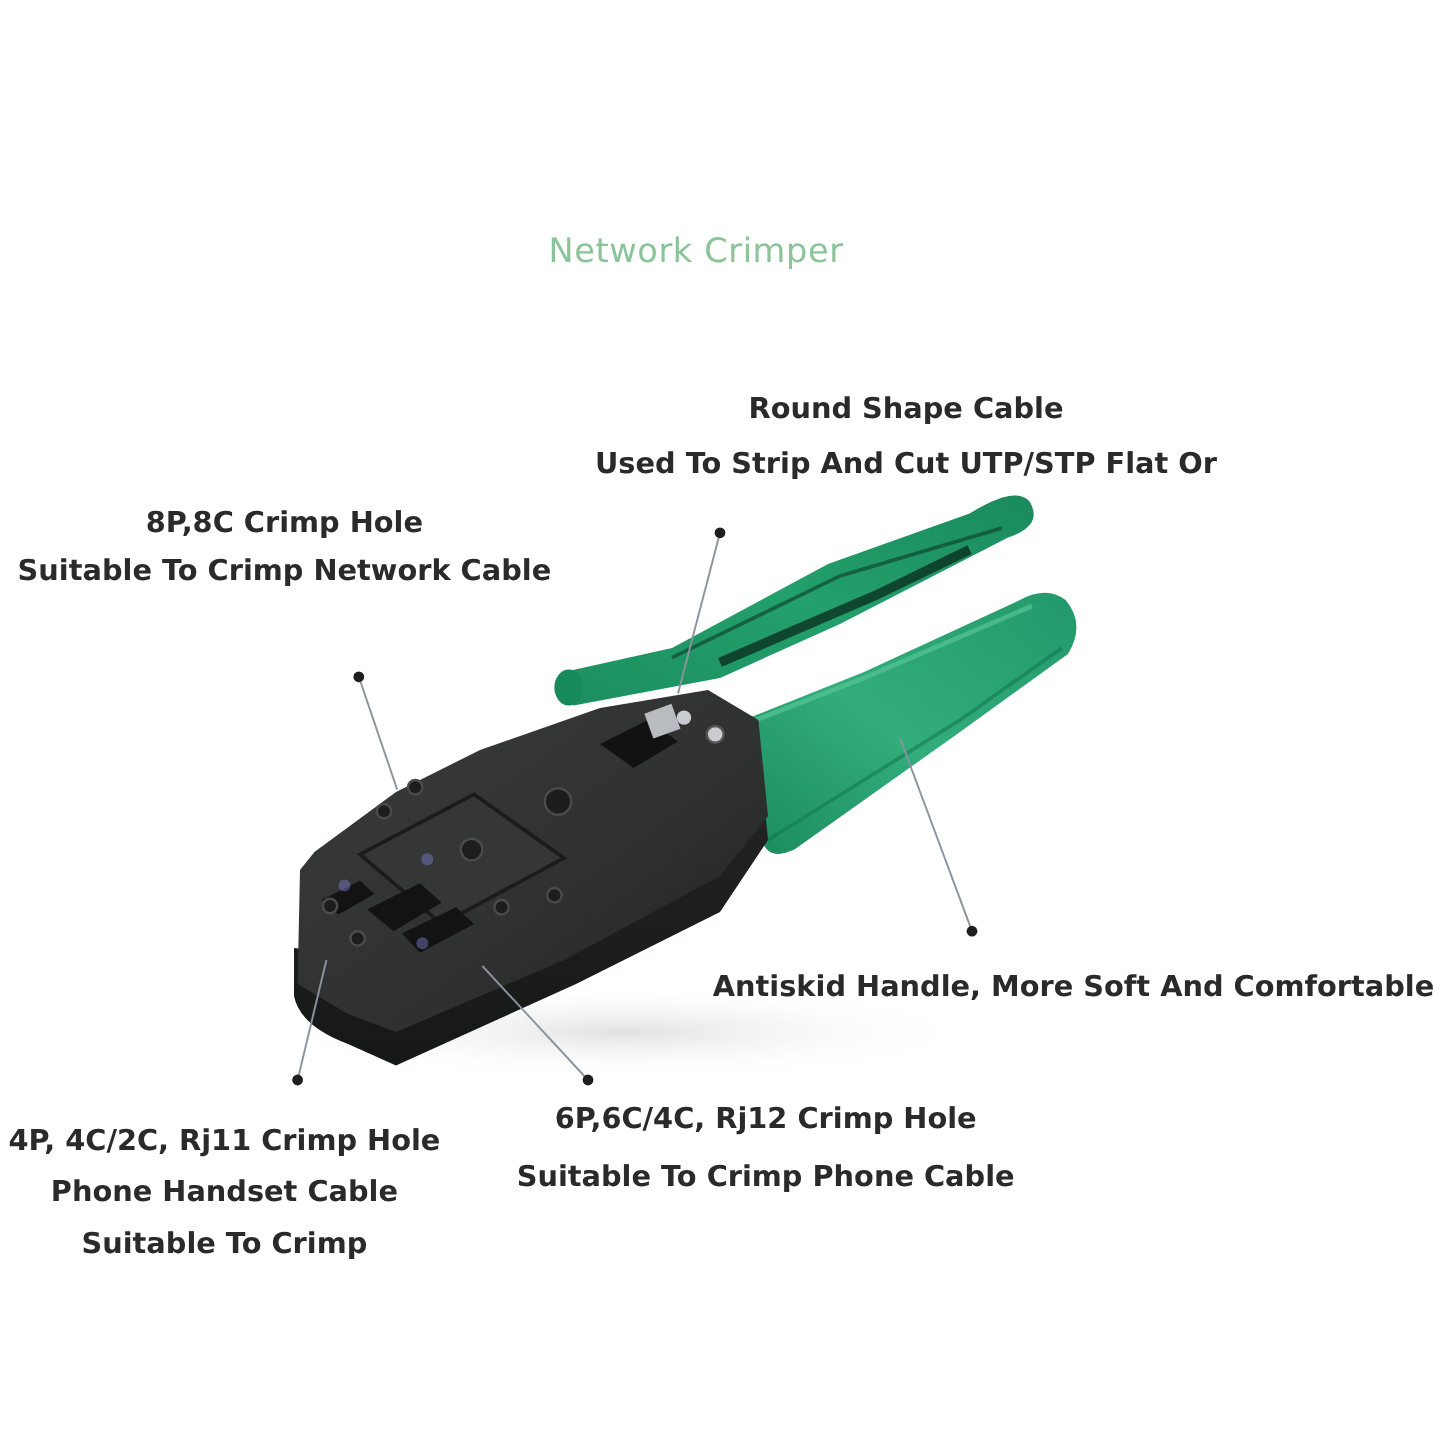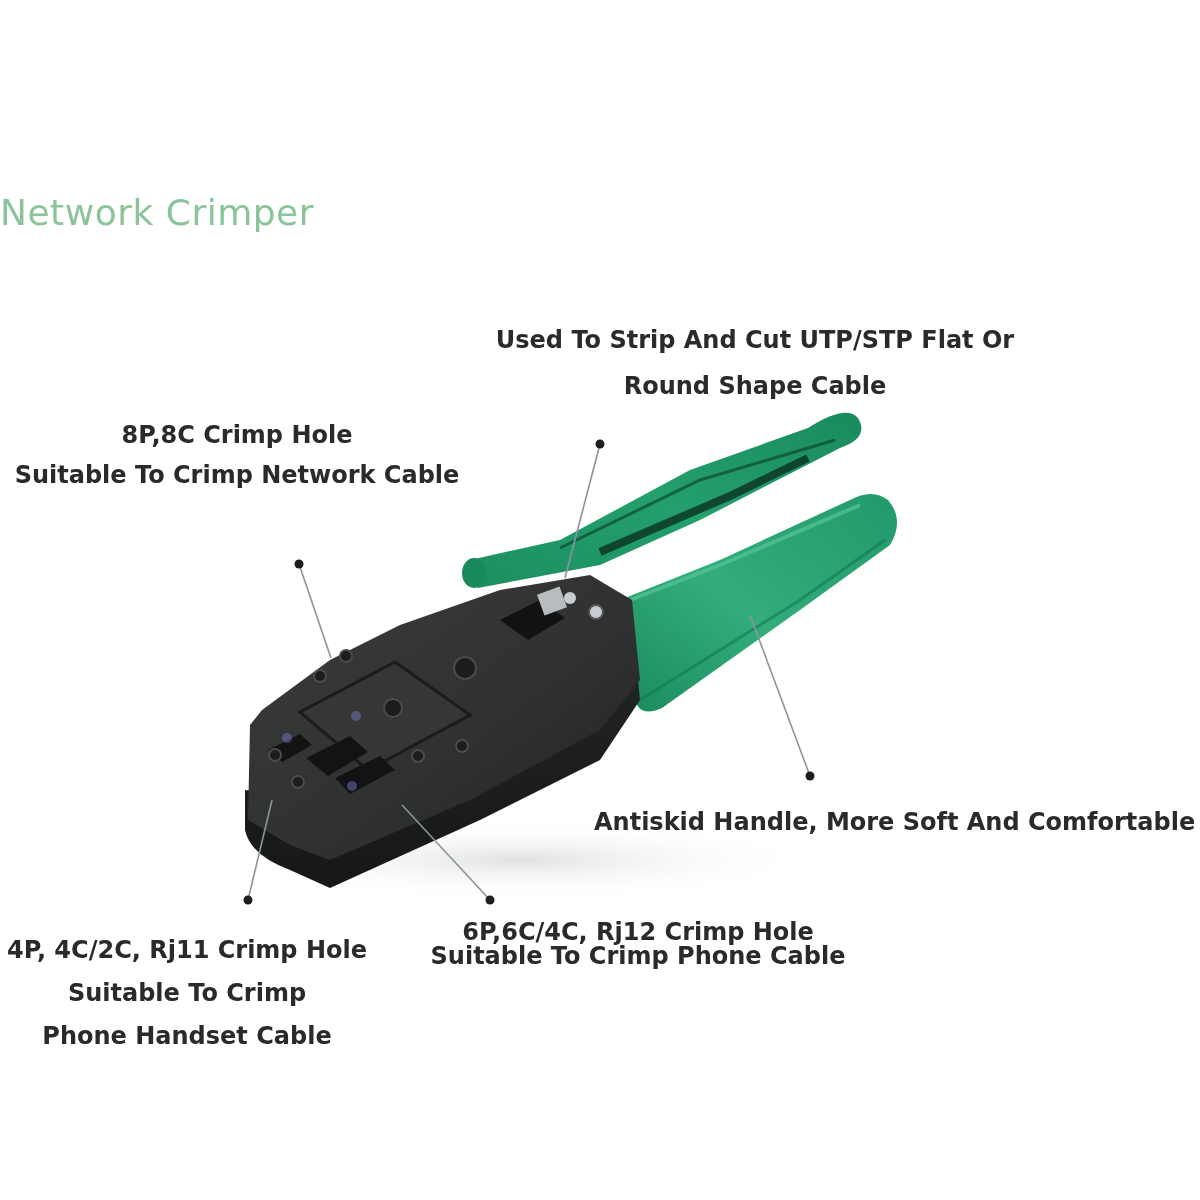--- a/index.html
+++ b/index.html
@@ -17,22 +17,23 @@
     .stage {
       position: absolute;
       left: 0; top: 0;
       width: 1200px; height: 1200px;
       background: #ffffff;
     }
     .title {
       position: absolute;
       left: 0; width: 1160px;
       top: 192px;
+      text-align: center;
       font-family: "DejaVu Sans", sans-serif;
-      font-size: 36px;
+      font-size: 28px;
       letter-spacing: 0.5px;
       color: #8cc49a;
     }
     .label {
       position: absolute;
       font-family: "DejaVu Sans", sans-serif;
       font-weight: bold;
       font-size: 24px;
       color: #2a2a2a;
       white-space: nowrap;
@@ -41,21 +42,21 @@
     }
     .label .line { display: block; }
     #lbl-strip { left: 490px; top: 328px; width: 530px; }
     #lbl-strip .line + .line { margin-top: 22px; }
     #lbl-8p { left: 6px; top: 423px; width: 462px; }
     #lbl-8p .line + .line { margin-top: 16px; }
     #lbl-antiskid { left: 594px; top: 810px; text-align: center; }
     #lbl-4p { left: 2px; top: 938px; width: 370px; }
     #lbl-4p .line + .line { margin-top: 19px; }
     #lbl-6p { left: 428px; top: 920px; width: 420px; }
-    #lbl-6p .line + .line { }
+    #lbl-6p .line + .line { margin-top: 24px; }
 
     .diagram-svg {
       position: absolute;
       left: 0; top: 0;
     }
   </style>
 </head>
 <body>
 
 <div class="stage">
@@ -150,37 +151,37 @@
     <g fill="#1e1e1e">
       <circle cx="600" cy="444" r="4.5"></circle>
       <circle cx="299" cy="564" r="4.5"></circle>
       <circle cx="810" cy="776" r="4.5"></circle>
       <circle cx="248" cy="900" r="4.5"></circle>
       <circle cx="490" cy="900" r="4.5"></circle>
     </g>
   </svg>
 
   <div class="label" id="lbl-strip">
+    <span class="line">Round Shape Cable</span>
     <span class="line">Used To Strip And Cut UTP/STP Flat Or</span>
-    <span class="line">Round Shape Cable</span>
   </div>
 
   <div class="label" id="lbl-8p">
     <span class="line">8P,8C Crimp Hole</span>
     <span class="line">Suitable To Crimp Network Cable</span>
   </div>
 
   <div class="label" id="lbl-antiskid">
     <span class="line">Antiskid Handle, More Soft And Comfortable</span>
   </div>
 
   <div class="label" id="lbl-4p">
     <span class="line">4P, 4C/2C, Rj11 Crimp Hole</span>
+    <span class="line">Phone Handset Cable</span>
     <span class="line">Suitable To Crimp</span>
-    <span class="line">Phone Handset Cable</span>
   </div>
 
   <div class="label" id="lbl-6p">
     <span class="line">6P,6C/4C, Rj12 Crimp Hole</span>
     <span class="line">Suitable To Crimp Phone Cable</span>
   </div>
 
 </div>
 
 </body></html>

